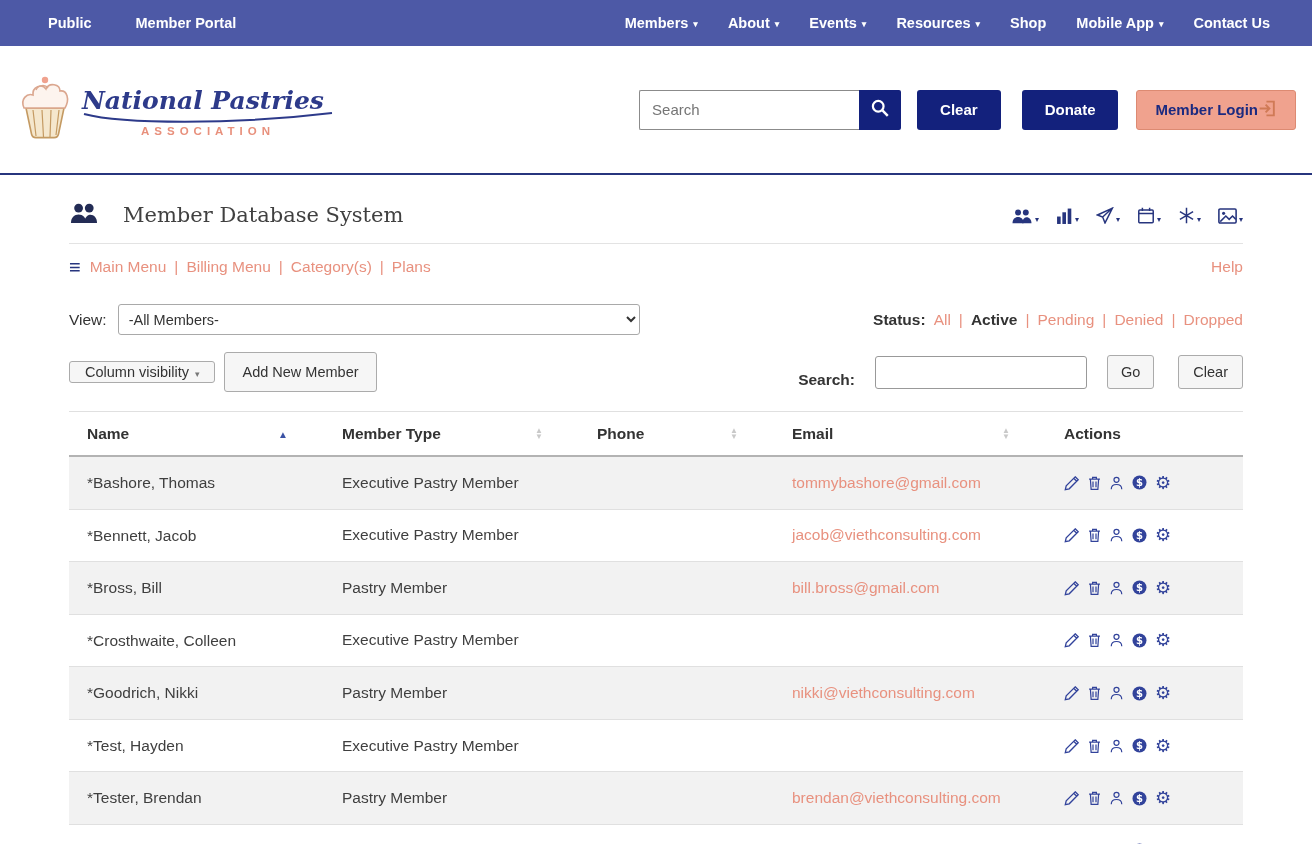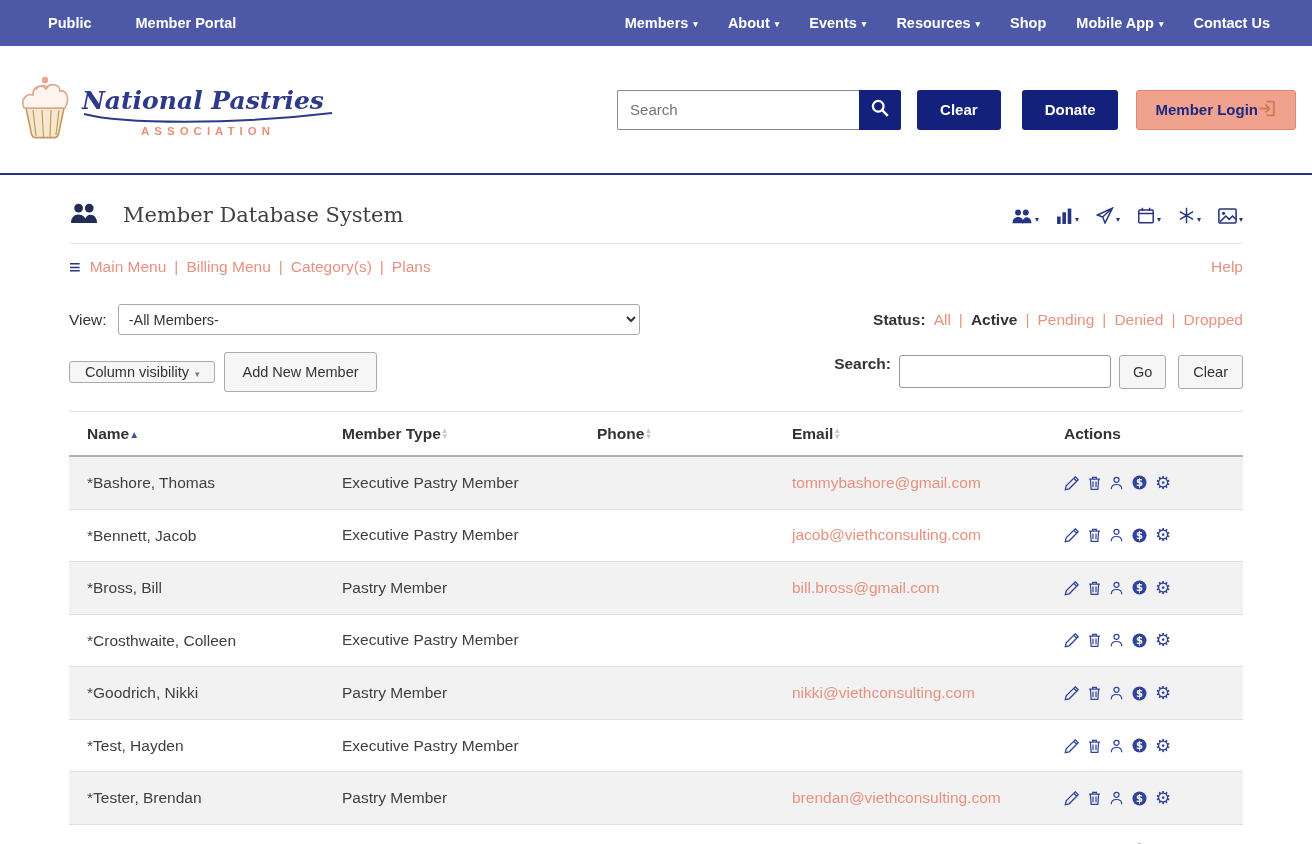--- a/index.html
+++ b/index.html
@@ -19,21 +19,21 @@
     border-bottom: 2px solid #27357e; }
   .brand { display: flex; align-items: center; gap: 6px; }
   .brand-text { position: relative; padding-top: 4px; }
   .brand-name { font-family: "DejaVu Serif", serif; font-style: italic; font-weight: bold;
     font-size: 25px; color: #2d3a8a; white-space: nowrap; }
   .brand-swoosh { display: block; margin-top: -4px; }
   .brand-sub { text-align: center; letter-spacing: 5px; font-size: 11.5px; color: #e8907c;
     font-weight: bold; margin-top: 1px; }
   .header-right { margin-left: auto; display: flex; align-items: center; gap: 16px; padding-right: 2px; }
   .search-box { display: flex; height: 40px; }
-  .search-box input { width: 242px; height: 40px; border: 1px solid #8b8b8b; border-right: none;
+  .search-box input { width: 220px; height: 40px; border: 1px solid #8b8b8b; border-right: none;
     padding: 0 12px; font-size: 15px; border-radius: 2px 0 0 2px; outline: none; color: #333; }
   .search-btn { width: 42px; height: 40px; background: #13217c; border: none; cursor: pointer;
     display: flex; align-items: center; justify-content: center; border-radius: 0 2px 2px 0; }
   .btn-navy { height: 40px; background: #13217c; color: #fff; border: none; border-radius: 3px;
     font-size: 15px; font-weight: bold; padding: 0 23px; cursor: pointer; }
   .btn-navy.donate { margin-left: 5px; }
   .btn-login { height: 40px; margin-left: 2px; background: #f0a28e; border: 1px solid #dd8a72;
     border-radius: 3px; color: #1b2a80; font-size: 15px; font-weight: bold; padding: 0 18px;
     display: flex; align-items: center; cursor: pointer; }
 
@@ -61,32 +61,32 @@
     font-family: "Liberation Sans", sans-serif; }
   .status-group { margin-left: auto; display: flex; align-items: center; gap: 8px; }
   .status-label { color: #333; font-weight: bold; }
   .status-current { color: #333; font-weight: bold; }
 
   .actions-row { display: flex; align-items: center; margin-top: 17px; }
   .btn-gray { background: #f6f6f6; border: 1px solid #ababab; border-radius: 3px; color: #333;
     font-size: 14.5px; padding: 2px 15px; cursor: pointer; font-family: "Liberation Sans", sans-serif; }
   .btn-gray .caret { font-size: 9px; color: #777; margin-left: 6px; }
   .btn-add { margin-left: 9px; padding: 11px 17px; }
-  .tsearch { margin-left: auto; display: flex; align-items: flex-start; gap: 8px; }
+  .tsearch { margin-left: auto; display: flex; align-items: flex-end; gap: 20px; }
   .tsearch-label { font-weight: bold; font-size: 15.5px; color: #333; }
   .tsearch input { width: 212px; height: 33px; border: 1px solid #999; border-radius: 3px;
     padding: 0 8px; font-size: 15px; outline: none; }
   .btn-go { padding: 8px 13px; }
   .btn-clear { padding: 8px 14px; margin-left: 4px; }
 
   
   table.members { width: 100%; border-collapse: collapse; margin-top: 19px; font-size: 15.5px; }
   th { text-align: left; color: #333; font-weight: bold; padding: 13px 10px 12px 18px;
     border-bottom: 2px solid #b3b3b3; border-top: 1px solid #e0e0e0; }
-  .th-inner { display: flex; align-items: center; justify-content: flex-start; padding-right: 26px; }
+  .th-inner { display: flex; align-items: center; justify-content: space-between; padding-right: 26px; }
   .sort-asc { color: #3b52a5; font-size: 10px; }
   .sort-both { display: inline-flex; flex-direction: column; line-height: 6px; font-size: 8px; color: #c9c9c9; }
   td { padding: 13px 10px 13px 18px; border-bottom: 1px solid #e0e0e0; vertical-align: middle; color: #3f3f3f; }
   tbody tr:nth-child(odd) { background: #f2f2f2; }
   td.name-cell { white-space: pre-line; line-height: 1.65; }
   td.email-cell a { color: #e8917f; }
   .col-name { width: 255px; } .col-type { width: 255px; } .col-phone { width: 195px; }
   .col-email { width: 272px; } .col-actions { width: auto; }
   .row-actions { display: flex; align-items: center; gap: 7px; color: #32439b; }
   .act-icon { cursor: pointer; display: inline-flex; align-items: center; }

